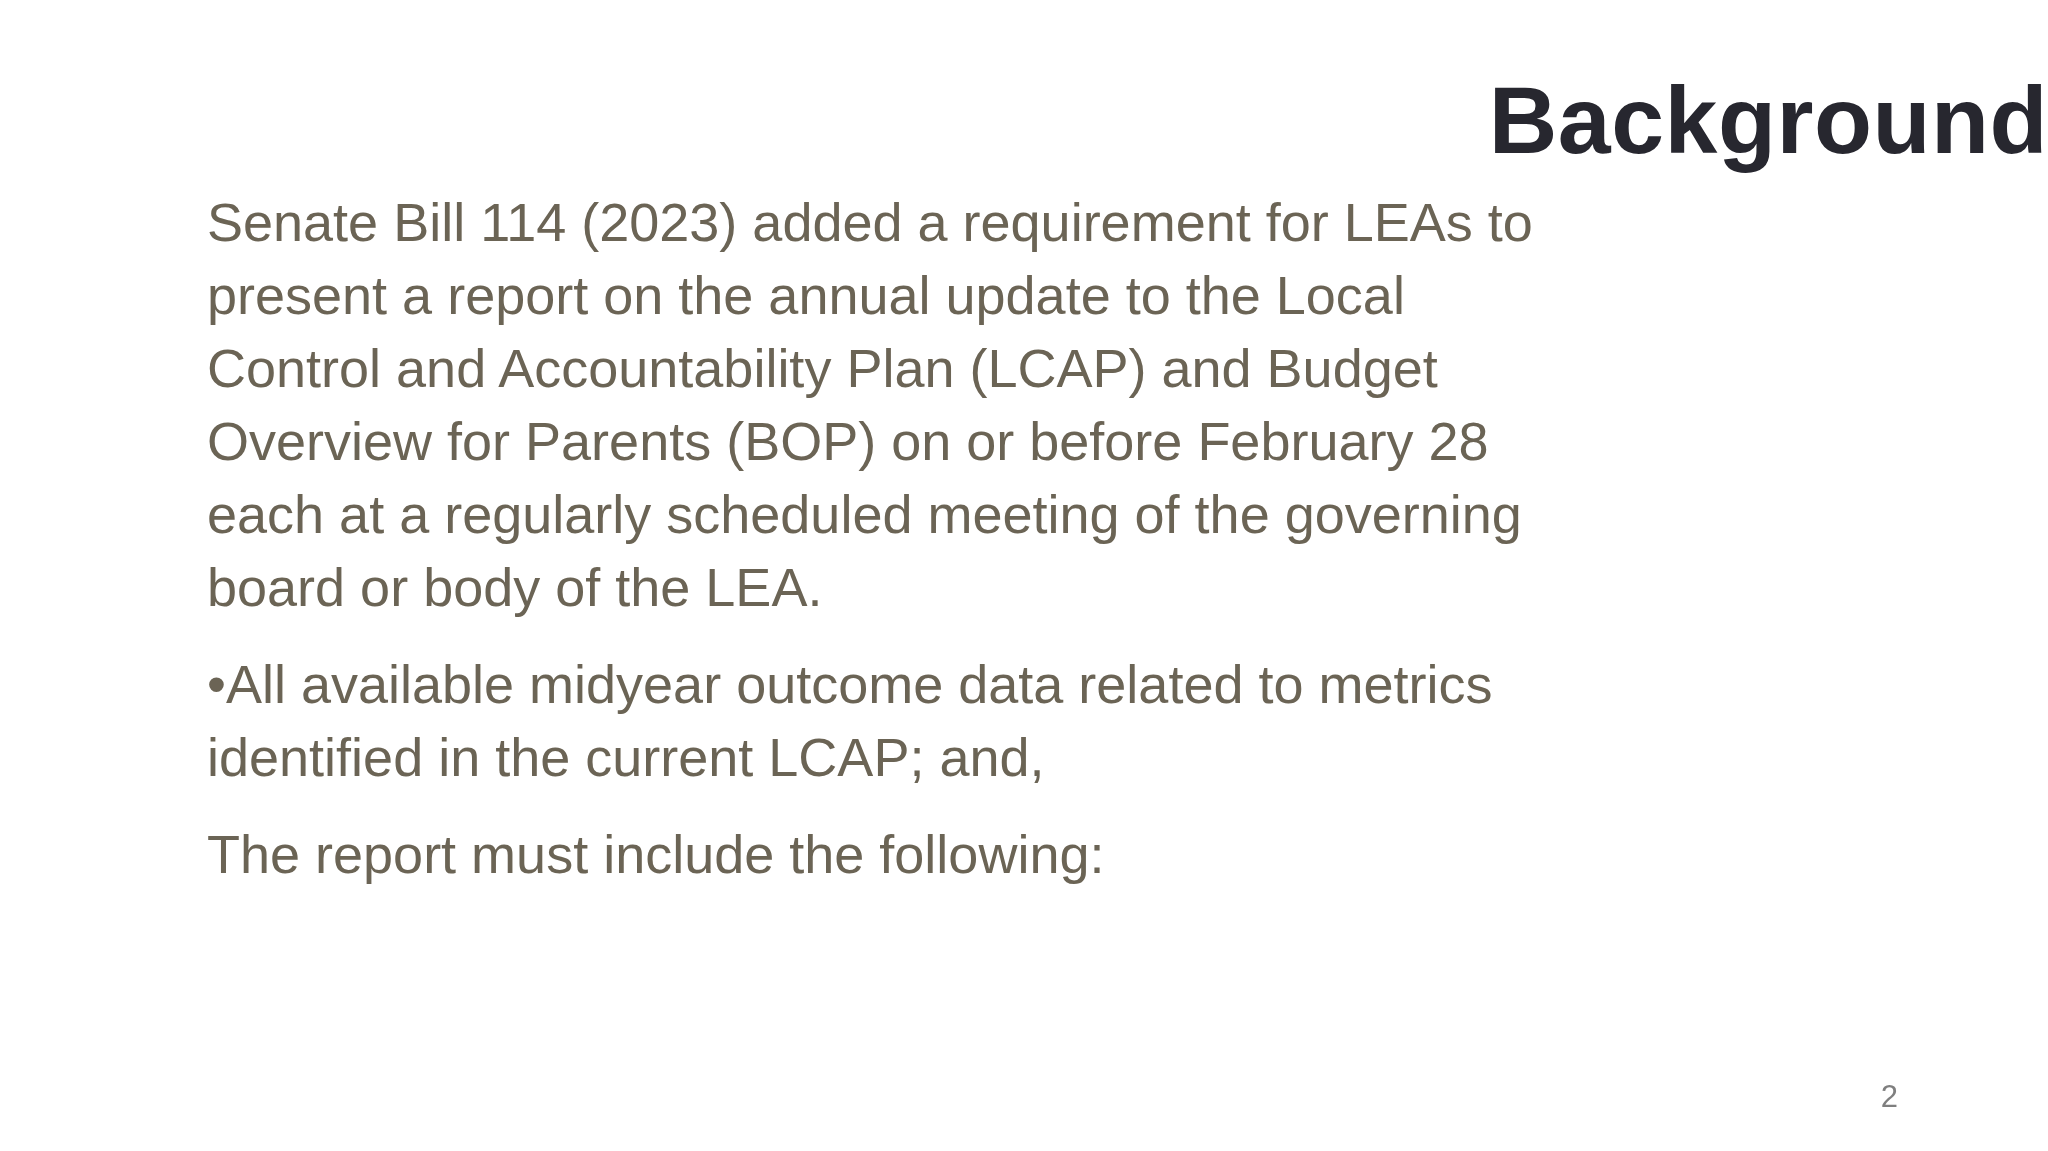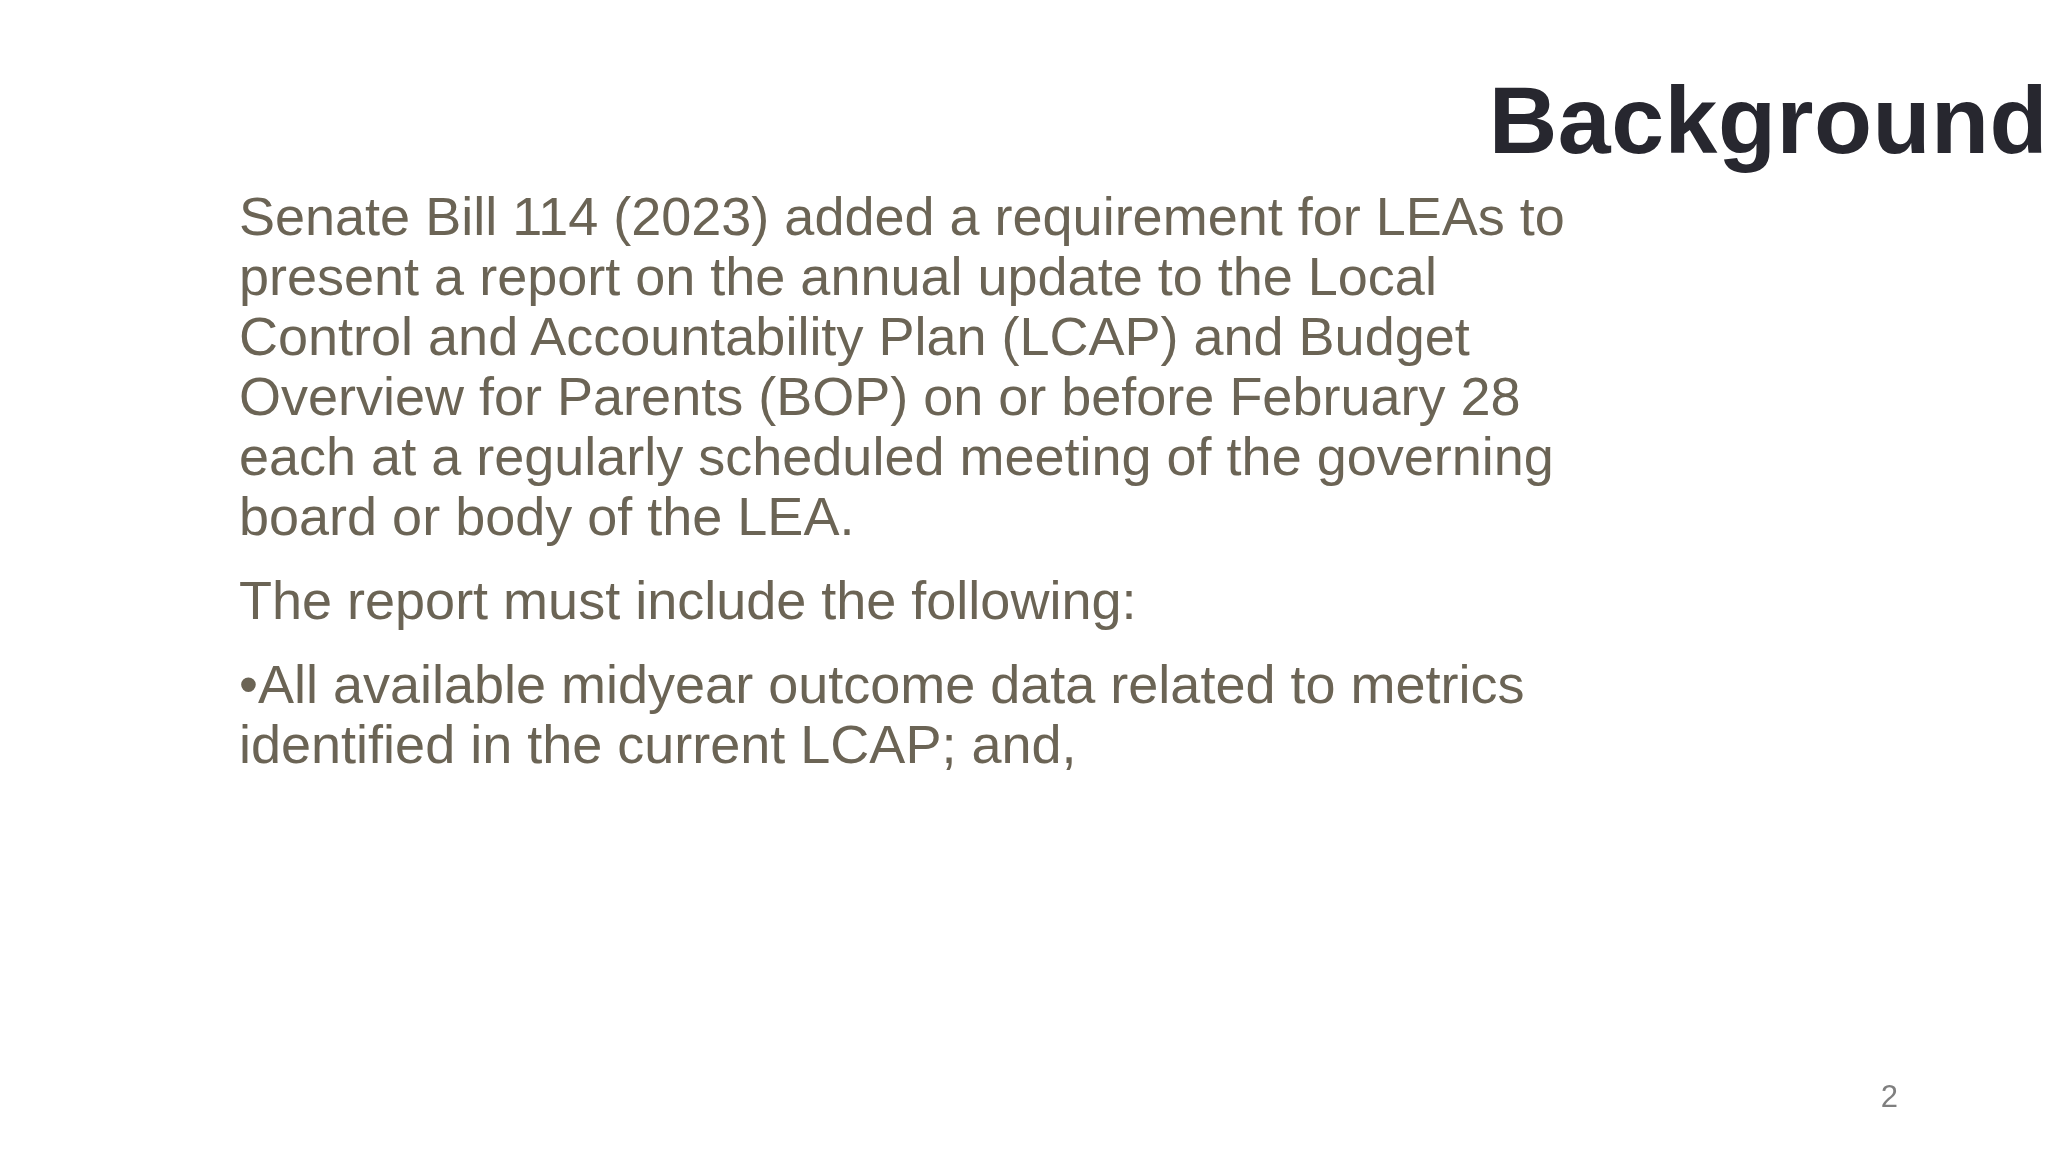--- a/index.html
+++ b/index.html
@@ -27,23 +27,22 @@
     letter-spacing: 0.5px;
     color: #27272f;
   }
   .slide-body {
     position: absolute;
     left: 207px;
     top: 186px;
     width: 1680px;
     color: #6b6455;
     font-size: 54px;
-    line-height: 60px;
+    line-height: 73px;
     font-weight: normal;
-    margin-left: 32px;
   }
   .para {
     margin: 0 0 24px 0;
     padding: 0;
   }
   .para .txt {
     white-space: pre-line; 
   }
   .para .marker {
     white-space: nowrap;
@@ -65,23 +64,23 @@
 
   <div class="slide-body">
 
     <p class="para"><span class="txt">Senate Bill 114 (2023) added a requirement for LEAs to
 present a report on the annual update to the Local
 Control and Accountability Plan (LCAP) and Budget
 Overview for Parents (BOP) on or before February 28
 each at a regularly scheduled meeting of the governing
 board or body of the LEA.</span></p>
 
-    <p class="para"><span class="txt">The report must include the following:</span></p>
-
     <p class="para"><span class="marker">•</span><span class="txt">All available midyear outcome data related to metrics
 identified in the current LCAP; and,</span></p>
+
+    <p class="para"><span class="txt">The report must include the following:</span></p>
 
 
   </div>
 
   <div class="page-number">2</div>
 
 </div>
 
 </body></html>

